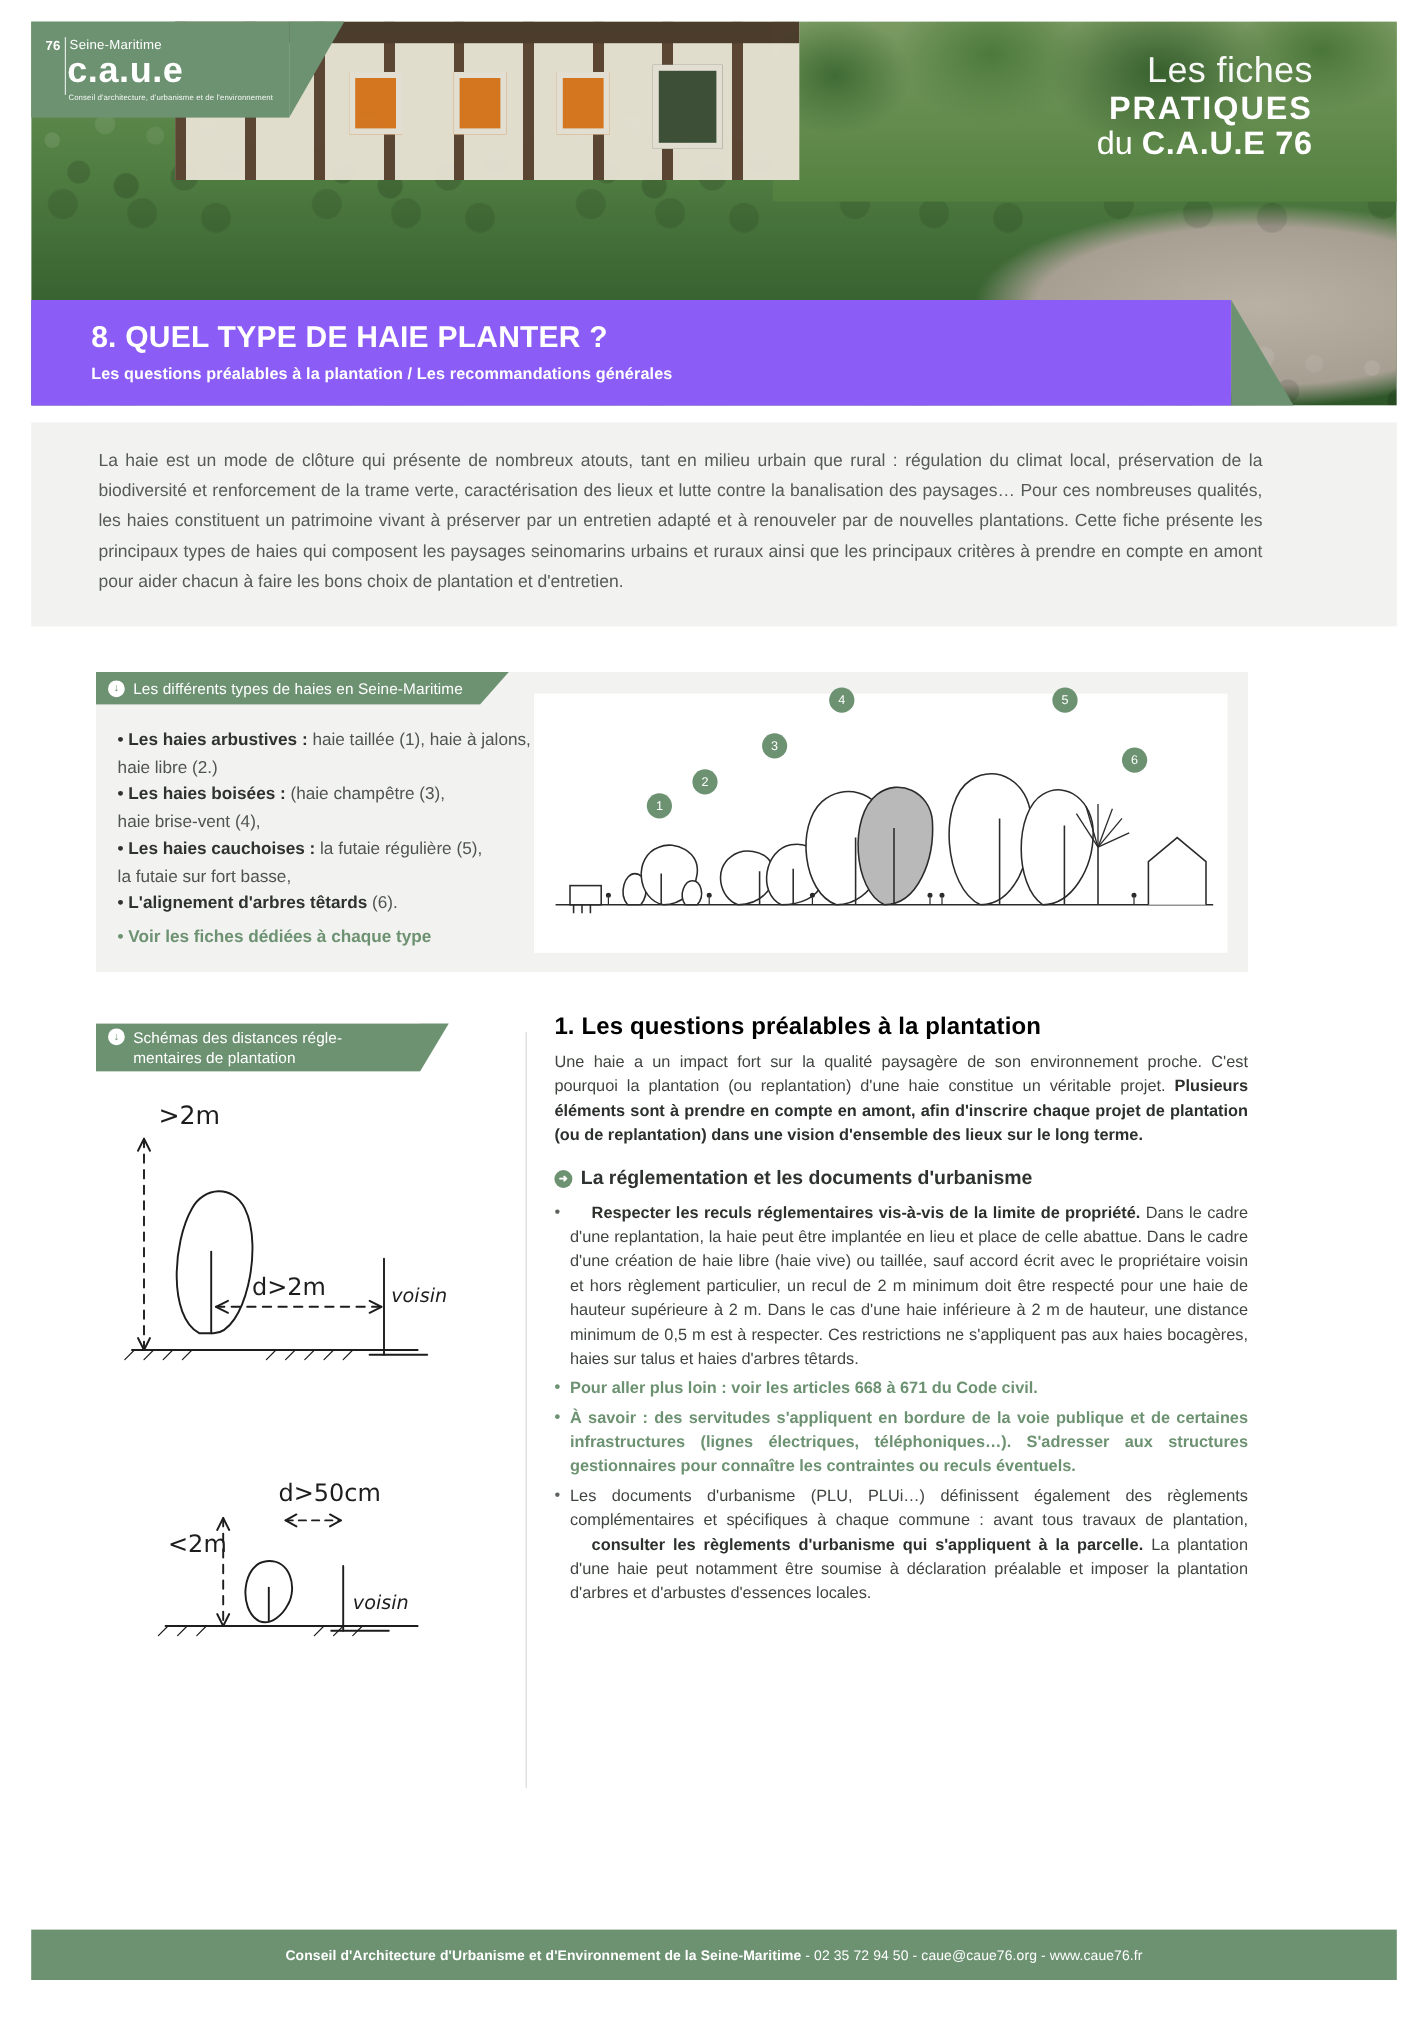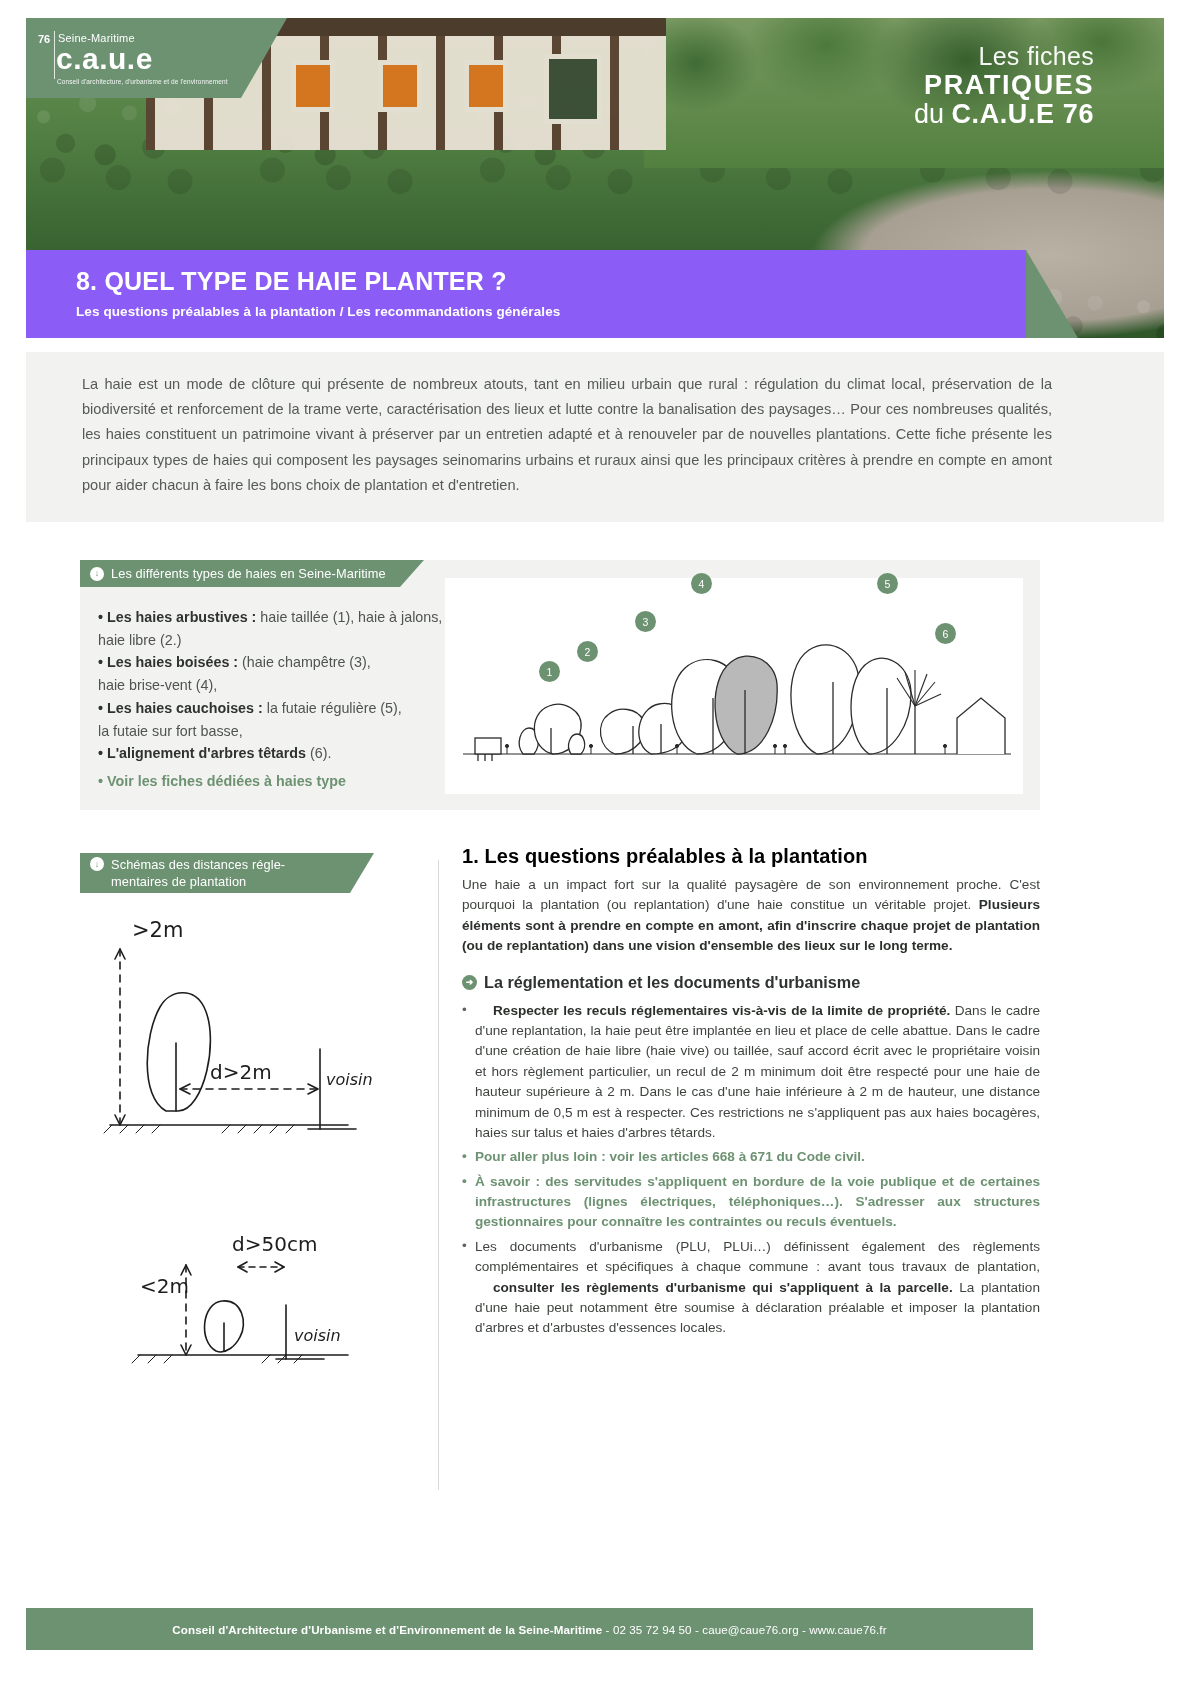--- a/index.html
+++ b/index.html
@@ -136,21 +136,21 @@
     color: rgba(255,255,255,.92); font-size: 6.5px; line-height: 1.35;
     letter-spacing: .1px;
   }
 
   
   .hero-titles {
     position: absolute; right: 96px; top: 44px;
     text-align: right; color: #ffffff; z-index: 5;
     line-height: 1.02;
   }
-  .ht-1 { font-size: 25px; color: rgba(255,255,255,.95); letter-spacing: .3px; }
+  .ht-1 { font-size: 30px; color: rgba(255,255,255,.95); letter-spacing: .3px; }
   .ht-2 { font-size: 27px; font-weight: bold; letter-spacing: 1.6px; margin-top: 2px; }
   .ht-3 { font-size: 27px; margin-top: 2px; }
   .ht-3 b { font-weight: bold; letter-spacing: .6px; }
 
   
   .title-band {
     position: absolute;
     left: 26px; top: 250px;
     width: 1000px; height: 88px;
     background: #8b5cf6;
@@ -288,21 +288,21 @@
     color: #5d625d;
   }
   ul.bullets > li.green-item { color: #6d9272; font-weight: bold; }
   ul.bullets > li.green-item::before { color: #6d9272; }
   ul.bullets > li b { color: #2c302c; padding-left: 18px; }
 
   
   .footer {
     position: absolute;
     left: 26px; top: 1608px;
-    width: 1007px; height: 42px;
+    width: 1138px; height: 42px;
     background: #6d9272;
     display: flex; align-items: center; justify-content: center;
   }
   .footer span {
     color: #ffffff; font-size: 11.6px; letter-spacing: .1px;
   }
   .footer .b { font-weight: bold; }
 </style>
 </head>
 <body>
@@ -366,21 +366,21 @@
     </div>
     <div>
       <b>• Les haies cauchoises :</b><span> la futaie régulière (5),</span>
     </div>
     <div>
       <span> la futaie sur fort basse,</span>
     </div>
     <div>
       <b>• L'alignement d'arbres têtards</b><span> (6).</span>
     </div>
-    <div class="green" style="margin-top:6px">• Voir les fiches dédiées à haies type</div>
+    <div class="green" style="margin-top:6px">• Voir les fiches dédiées à chaque type</div>
   </div>
 
   <div class="types-figure">
     <svg viewBox="0 0 578 216" width="578" height="216">
       <g fill="none" stroke="#2b2b2b" stroke-width="1.3">
 
         <line x1="18" y1="176" x2="566" y2="176" stroke-width="1.2"></line>
 
         <rect x="30" y="160" width="26" height="16" fill="#ffffff"></rect>
         <line x1="33" y1="176" x2="33" y2="183"></line>

